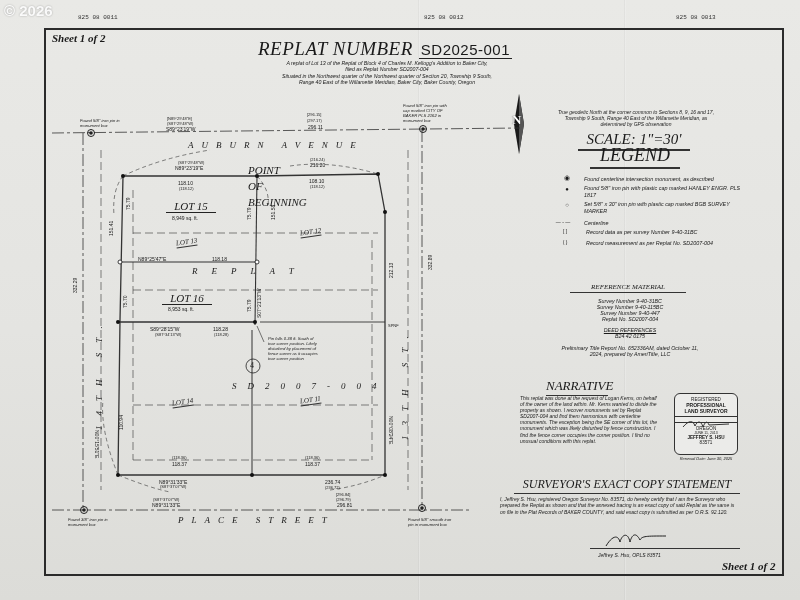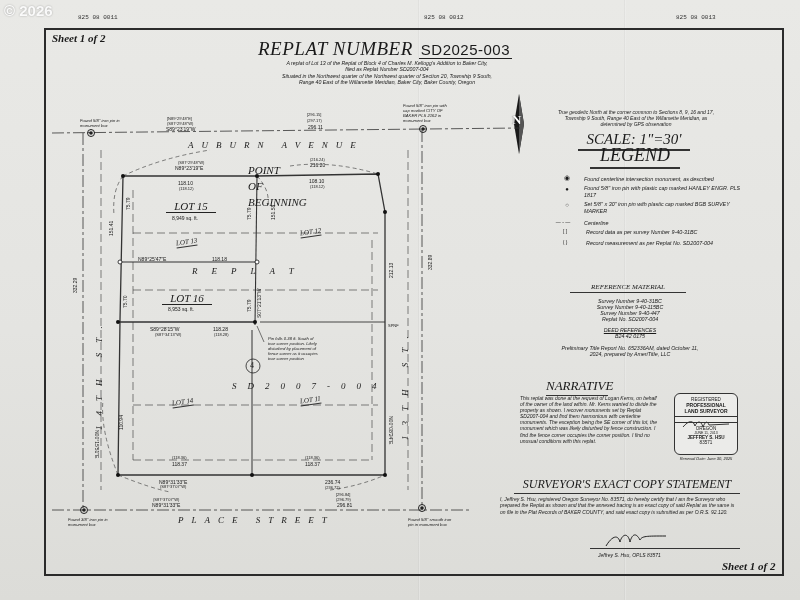--- a/index.html
+++ b/index.html
@@ -100,21 +100,21 @@
   <div class="tax-lot" style="left:78px;">825 08 0011</div>
   <div class="tax-lot" style="left:424px;">825 08 0012</div>
   <div class="tax-lot" style="left:676px;">825 08 0013</div>
 
   <div class="sheet-border"></div>
 
   <div class="sheet-label" style="left:52px; top:32px;">Sheet 1 of 2</div>
   <div class="sheet-label" style="left:722px; top:560px;">Sheet 1 of 2</div>
 
   <div class="title">
-    <span>REPLAT NUMBER</span><span class="hand">SD2025-003</span>
+    <span>REPLAT NUMBER</span><span class="hand">SD2025-001</span>
   </div>
   <div class="subtitle">
     <div>A replat of Lot 13 of the Replat of Block 4 of Charles M. Kellogg's Addition to Baker City,</div>
     <div>filed as Replat Number SD2007-004</div>
     <div>Situated in the Northwest quarter of the Northwest quarter of Section 20, Township 9 South,</div>
     <div>Range 40 East of the Willamette Meridian, Baker City, Baker County, Oregon</div>
   </div>
 
   <svg style="position:absolute; left:512px; top:94px;" width="14" height="60">
     <polygon points="7,0 12,30 7,60 2,30" fill="#1a1a1a"></polygon>

